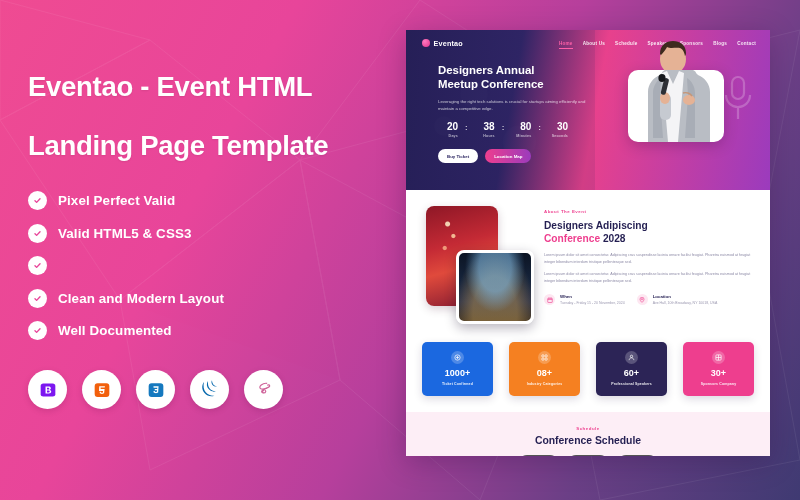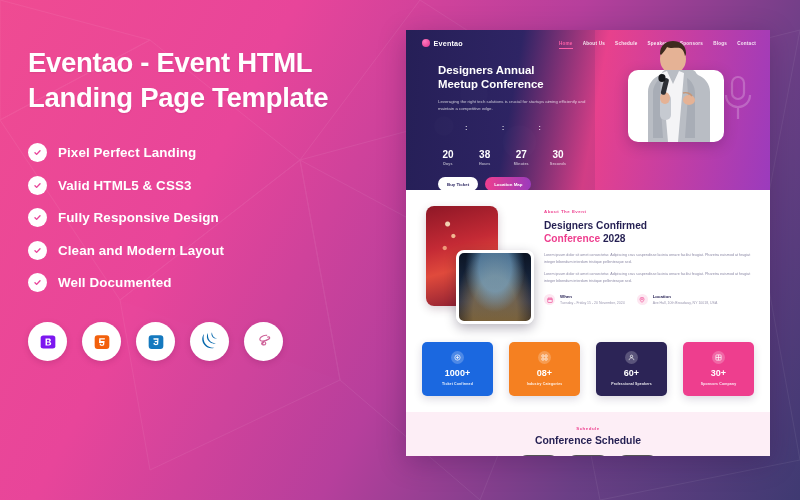--- a/index.html
+++ b/index.html
@@ -15,21 +15,21 @@
 
   
   .left-panel {
     position: absolute; left: 0; top: 0; width: 406px; height: 500px;
     padding: 45px 0 0 28px;
   }
   .headline {
     color: #fff; font-size: 27.5px; font-weight: bold; line-height: 1.28;
     letter-spacing: -0.3px; text-shadow: 0 1px 2px rgba(0,0,0,.08);
   }
-  .headline span { display: block; }
+  .headline span { display: block; margin-top: 24px; }
 
   .features { margin-top: 28px; list-style: none; }
   .feature-item {
     display: flex; align-items: center; gap: 11px; margin-bottom: 13.5px;
   }
   .check-badge {
     width: 19px; height: 19px; border-radius: 50%; background: #fff;
     display: flex; align-items: center; justify-content: center; flex: 0 0 19px;
   }
   .check-badge svg { width: 11px; height: 11px; display: block; }
@@ -86,21 +86,21 @@
   .nav-link.active::after {
     content: ""; position: absolute; left: 0; right: 0; bottom: -3px;
     height: 1px; background: #ff5fa8;
   }
 
   .hero-body { position: relative; z-index: 3; padding: 7px 0 0 32px; width: 200px; }
   .hero-title { color: #fff; font-size: 11.4px; font-weight: bold; line-height: 1.26; }
   .hero-sub { color: rgba(255,255,255,.72); font-size: 4.3px; line-height: 1.75; margin-top: 6px; width: 155px; }
 
   .countdown { display: flex; align-items: flex-start; gap: 7px; margin-top: 9px; }
-  .cd-unit { text-align: center; min-width: 20px; margin-top: 28px; }
+  .cd-unit { text-align: right; min-width: 20px; }
   .cd-num { color: #fff; font-size: 10px; font-weight: bold; line-height: 1; }
   .cd-lbl { color: rgba(255,255,255,.62); font-size: 3.6px; font-weight: bold; margin-top: 2.5px; letter-spacing: .2px; }
   .cd-colon { color: rgba(255,255,255,.75); font-size: 8px; font-weight: bold; padding-top: 1px; }
 
   .hero-btns { display: flex; gap: 7px; margin-top: 11px; }
   .btn {
     font-size: 4.4px; font-weight: bold; padding: 4.5px 9px; border-radius: 20px;
     border: none; white-space: nowrap;
   }
   .btn-white { background: #fff; color: #2b2560; }
@@ -213,39 +213,38 @@
   </h1>
 
   <ul class="features">
     <li class="feature-item">
       <span class="check-badge">
         <svg viewBox="0 0 24 24">
             <circle cx="12" cy="12" r="12" fill="#fff"></circle>
             <path d="M6.5 12.5l3.6 3.6 7.4-8" stroke="#e8459a" stroke-width="3" fill="none" stroke-linecap="round" stroke-linejoin="round"></path>
           </svg>
       </span>
-      <span class="feature-label">Pixel Perfect Landing</span>
+      <span class="feature-label">Pixel Perfect Valid</span>
     </li>
     <li class="feature-item">
       <span class="check-badge">
         <svg viewBox="0 0 24 24">
             <circle cx="12" cy="12" r="12" fill="#fff"></circle>
             <path d="M6.5 12.5l3.6 3.6 7.4-8" stroke="#e8459a" stroke-width="3" fill="none" stroke-linecap="round" stroke-linejoin="round"></path>
           </svg>
       </span>
       <span class="feature-label">Valid HTML5 &amp; CSS3</span>
     </li>
     <li class="feature-item">
       <span class="check-badge">
         <svg viewBox="0 0 24 24">
             <circle cx="12" cy="12" r="12" fill="#fff"></circle>
             <path d="M6.5 12.5l3.6 3.6 7.4-8" stroke="#e8459a" stroke-width="3" fill="none" stroke-linecap="round" stroke-linejoin="round"></path>
           </svg>
       </span>
-      <span class="feature-label"> Fully Responsive Design</span>
     </li>
     <li class="feature-item">
       <span class="check-badge">
         <svg viewBox="0 0 24 24">
             <circle cx="12" cy="12" r="12" fill="#fff"></circle>
             <path d="M6.5 12.5l3.6 3.6 7.4-8" stroke="#e8459a" stroke-width="3" fill="none" stroke-linecap="round" stroke-linejoin="round"></path>
           </svg>
       </span>
       <span class="feature-label"> Clean and Modern Layout</span>
     </li>
@@ -331,21 +330,21 @@
             <div class="cd-num">20</div>
             <div class="cd-lbl">Days</div>
           </div>
           <span class="cd-colon">:</span>
           <div class="cd-unit">
             <div class="cd-num">38</div>
             <div class="cd-lbl">Hours</div>
           </div>
           <span class="cd-colon">:</span>
           <div class="cd-unit">
-            <div class="cd-num">27</div>
+            <div class="cd-num">80</div>
             <div class="cd-lbl">Minutes</div>
           </div>
           <span class="cd-colon">:</span>
           <div class="cd-unit">
             <div class="cd-num">30</div>
             <div class="cd-lbl">Seconds</div>
           </div>
         </div>
 
         <div class="hero-btns">
@@ -379,21 +378,21 @@
     </section>
 
     <section class="about">
       <div class="about-imgs">
         <div class="img-back"></div>
         <div class="img-front"></div>
       </div>
       <div class="about-txt">
         <div class="eyebrow">About The Event</div>
         <h3 class="about-h">
-          <span>Designers Confirmed</span><br>
+          <span>Designers Adipiscing</span><br>
           <em>Conference</em><span> 2028</span>
         </h3>
         <p class="about-p">Lorem ipsum dolor sit amet consectetur. Adipiscing cras suspendisse lacinia ornare facilisi feugiat. Pharetra euismod at feugiat integer bibendum interdum tristique pellentesque sed.</p>
         <p class="about-p">Lorem ipsum dolor sit amet consectetur. Adipiscing cras suspendisse lacinia ornare facilisi feugiat. Pharetra euismod at feugiat integer bibendum interdum tristique pellentesque sed.</p>
 
         <div class="meta-row">
           <div class="meta">
             <span class="meta-ic">
               <svg width="6" height="6" viewBox="0 0 24 24" fill="none" stroke="#ee3e8e" stroke-width="2.4">
                 <rect x="3" y="5" width="18" height="17" rx="2"></rect>

